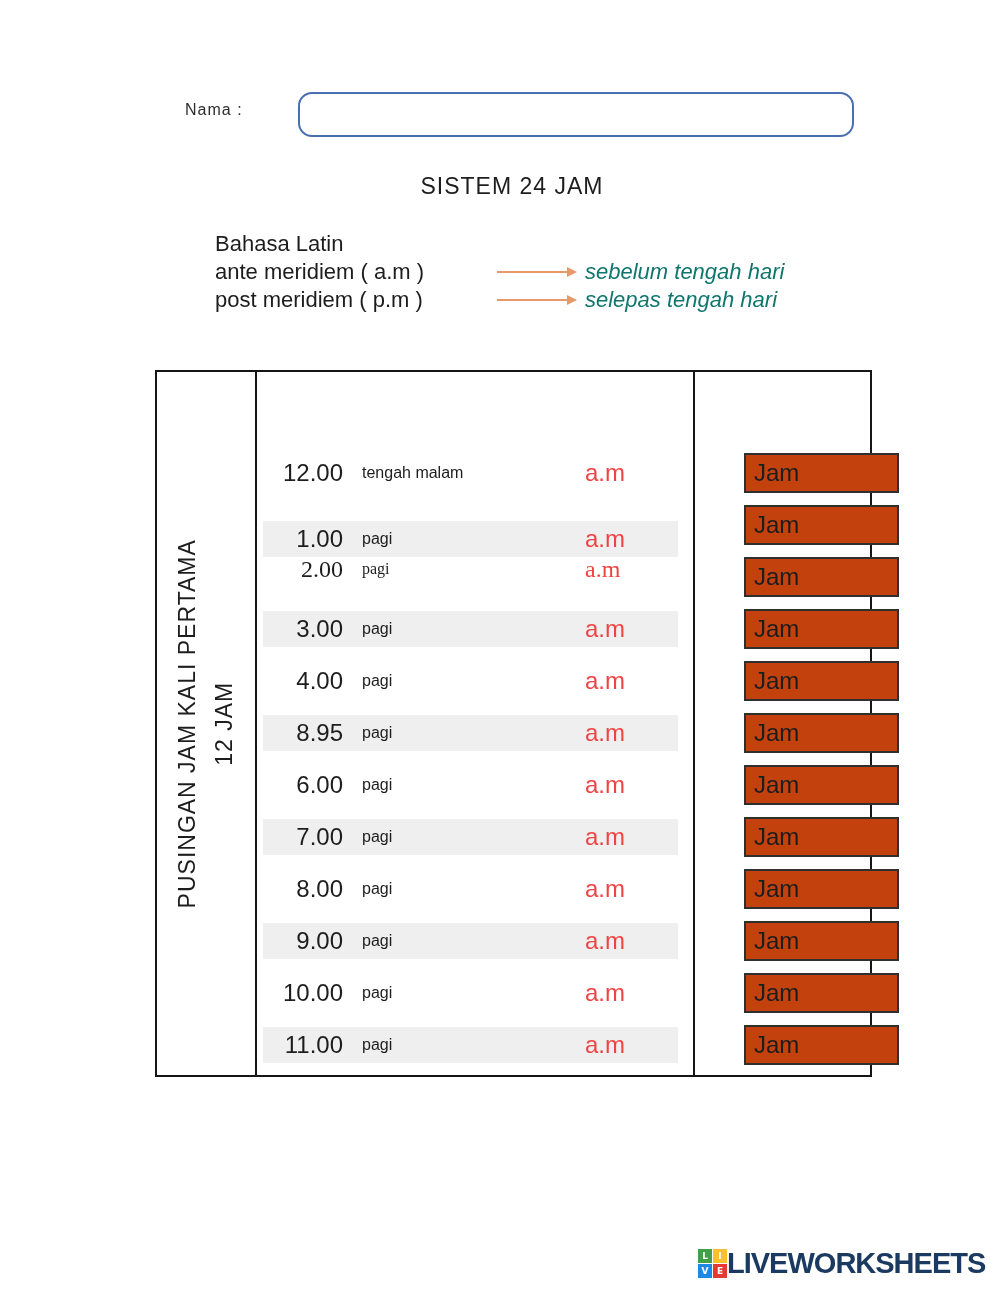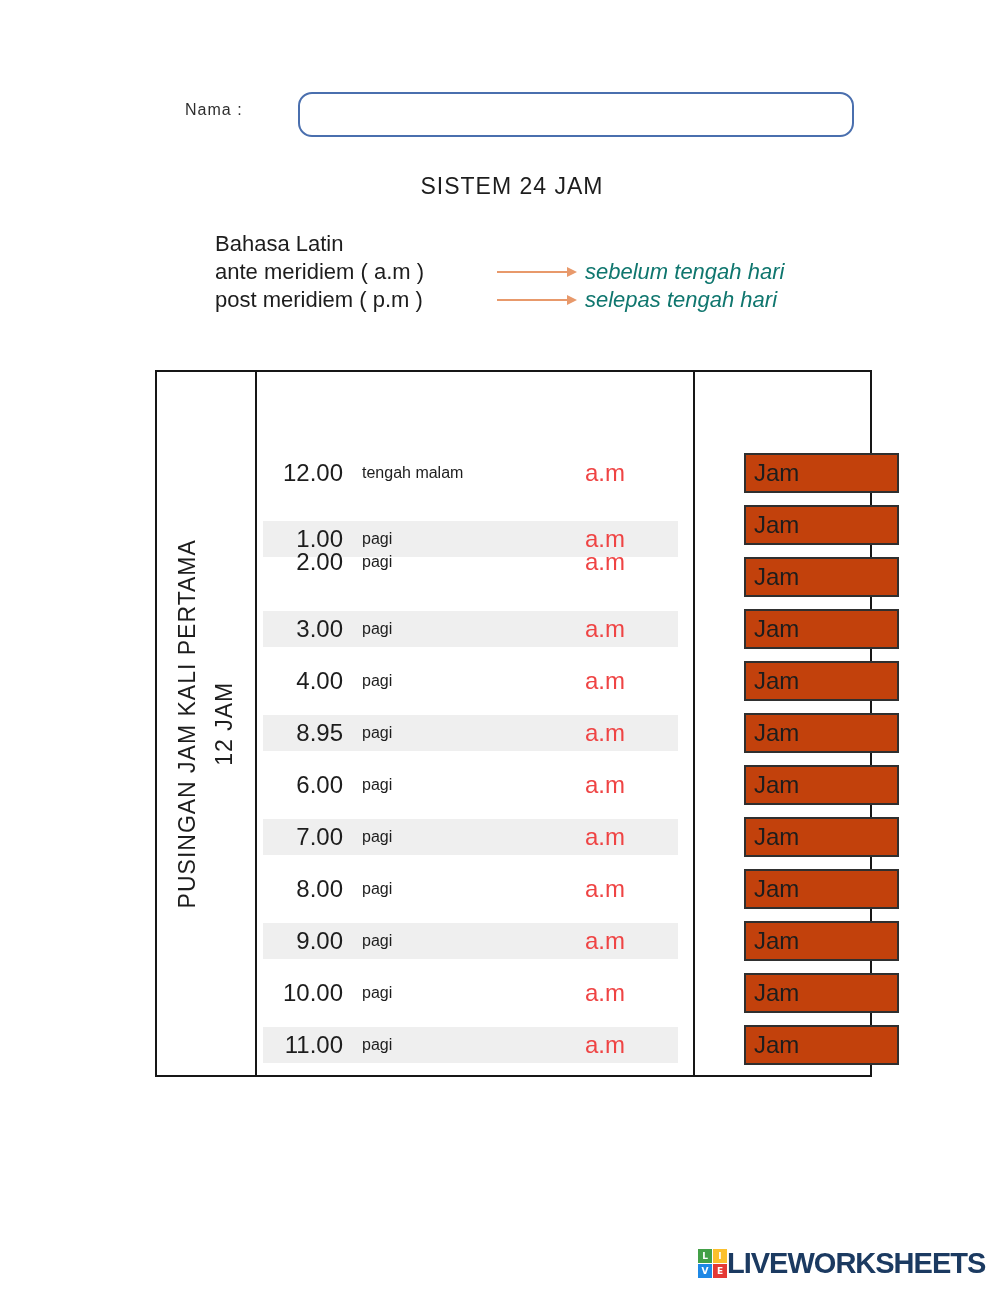--- a/index.html
+++ b/index.html
@@ -83,21 +83,21 @@
         <div class="t-time">12.00</div>
         <div class="t-label">tengah malam</div>
         <div class="t-period">a.m</div>
       </div>
       <div class="abs trow" style="top: 141px;">
         <div class="stripe" style="background: rgb(239, 239, 239);"></div>
         <div class="t-time">1.00</div>
         <div class="t-label">pagi</div>
         <div class="t-period">a.m</div>
       </div>
-      <div class="abs trow" style="top: 164px;">
+      <div class="abs trow" style="top: 171px; font-family: Liberation Serif, serif;">
         <div class="t-time">2.00</div>
         <div class="t-label">pagi</div>
         <div class="t-period">a.m</div>
       </div>
       <div class="abs trow" style="top: 231px;">
         <div class="stripe" style="background: rgb(239, 239, 239);"></div>
         <div class="t-time">3.00</div>
         <div class="t-label">pagi</div>
         <div class="t-period">a.m</div>
       </div>

